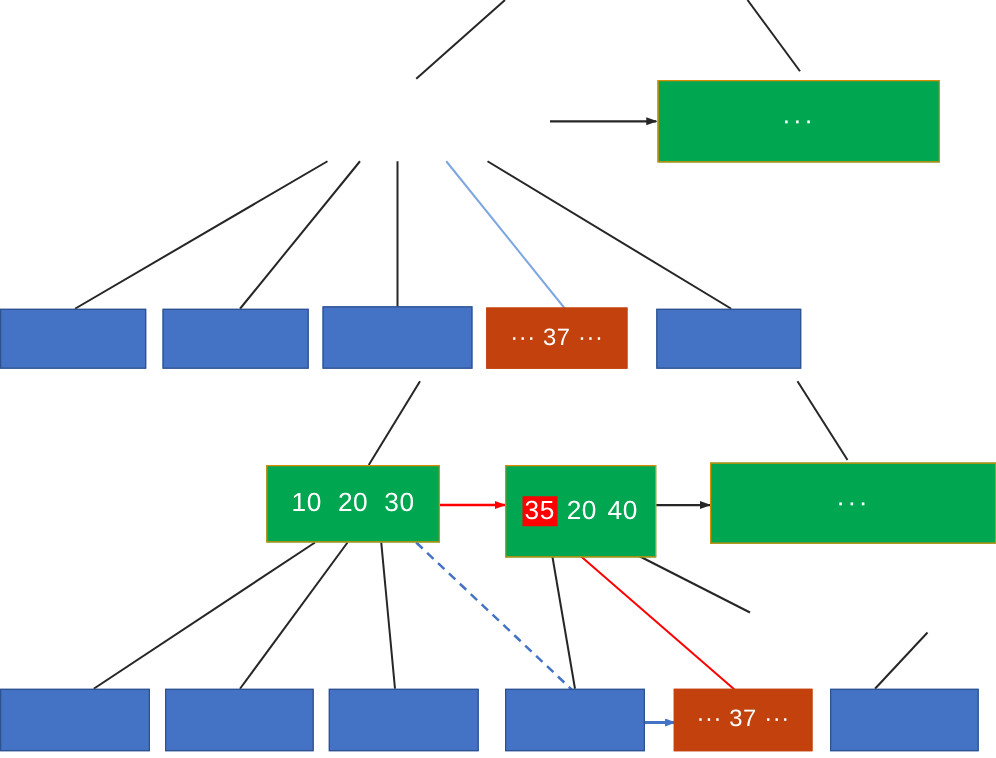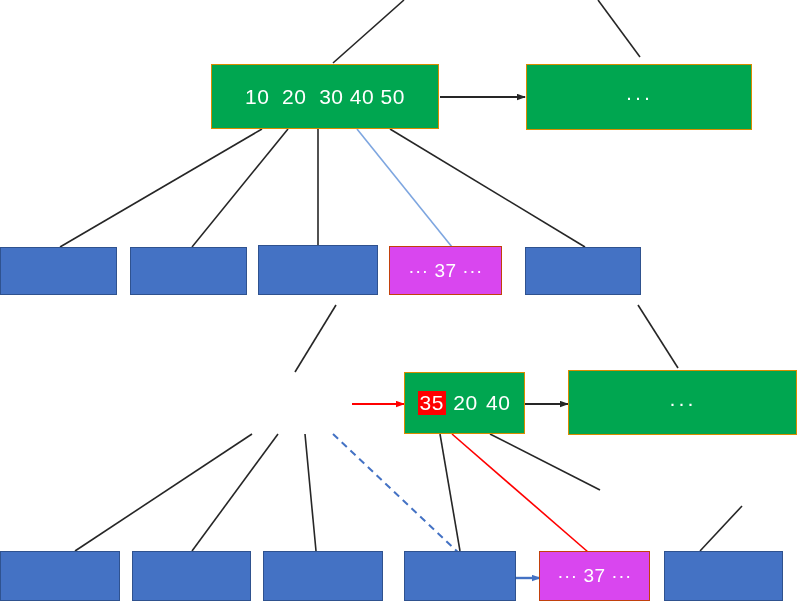--- a/index.html
+++ b/index.html
@@ -14,21 +14,21 @@
   .node{
     position:absolute;box-sizing:border-box;
     display:flex;align-items:center;justify-content:center;
     color:#ffffff;white-space:pre;
   }
   .node-green{
     background:#00a650;border:1px solid #d98c00;
     font-size:21px;letter-spacing:.5px;
   }
   .node-orange{
-    background:#d946ef;border:1px solid #c2410c;
+    background:#c2410c;border:1px solid #c2410c;
     font-size:19px;letter-spacing:.5px;
   }
   .node-blue{
     background:#4472c4;border:1px solid #2f528f;
   }
   .keys{display:flex;align-items:center;}
   .key{padding:0 1px;}
   .key-gap{display:inline-block;}
   .key-hl{
     background:#ff0000;color:#ffffff;
@@ -91,23 +91,20 @@
 
     <line x1="452" y1="434" x2="588" y2="552" stroke="#ff0000" stroke-width="1.6"></line>
 
     <line x1="352" y1="404" x2="404" y2="404" stroke="#ff0000" stroke-width="2" marker-end="url(#arrowRed)"></line>
 
     <line x1="525" y1="404" x2="568" y2="404" stroke="#262626" stroke-width="1.8" marker-end="url(#arrowBlack)"></line>
 
     <line x1="516" y1="578" x2="540" y2="578" stroke="#4472c4" stroke-width="2.4" marker-end="url(#arrowBlue)"></line>
   </svg>
 
-  <div class="node node-green" style="left:211px;top:64px;width:228px;height:65px;">
-    <span>10  20  30 40 50</span>
-  </div>
 
   <div class="node node-green" style="left:526px;top:64px;width:226px;height:66px;">
     <span class="dots">···</span>
   </div>
 
   <div class="node node-blue" style="left:0px;top:247px;width:117px;height:48px;">
     <span></span>
   </div>
   <div class="node node-blue" style="left:130px;top:247px;width:117px;height:48px;">
     <span></span>
@@ -115,22 +112,25 @@
   <div class="node node-blue" style="left:258px;top:245px;width:120px;height:50px;">
     <span></span>
   </div>
   <div class="node node-orange" style="left:389px;top:246px;width:113px;height:49px;">
     <span>··· 37 ···</span>
   </div>
   <div class="node node-blue" style="left:525px;top:247px;width:116px;height:48px;">
     <span></span>
   </div>
 
+  <div class="node node-green" style="left:213px;top:372px;width:139px;height:62px;">
+    <span>10  20  30</span>
+  </div>
 
-  <div class="node node-green" style="left:404px;top:372px;width:121px;height:62px;text-align:right;">
+  <div class="node node-green" style="left:404px;top:372px;width:121px;height:74px;text-align:right;">
     <span class="keys">
       <span class="key key-hl">35</span>
       <span class="key-gap">&nbsp;</span>
       <span class="key">20</span>
       <span class="key-gap">&nbsp;</span>
       <span class="key">40</span>
     </span>
   </div>
 
   <div class="node node-green" style="left:568px;top:370px;width:229px;height:65px;">

